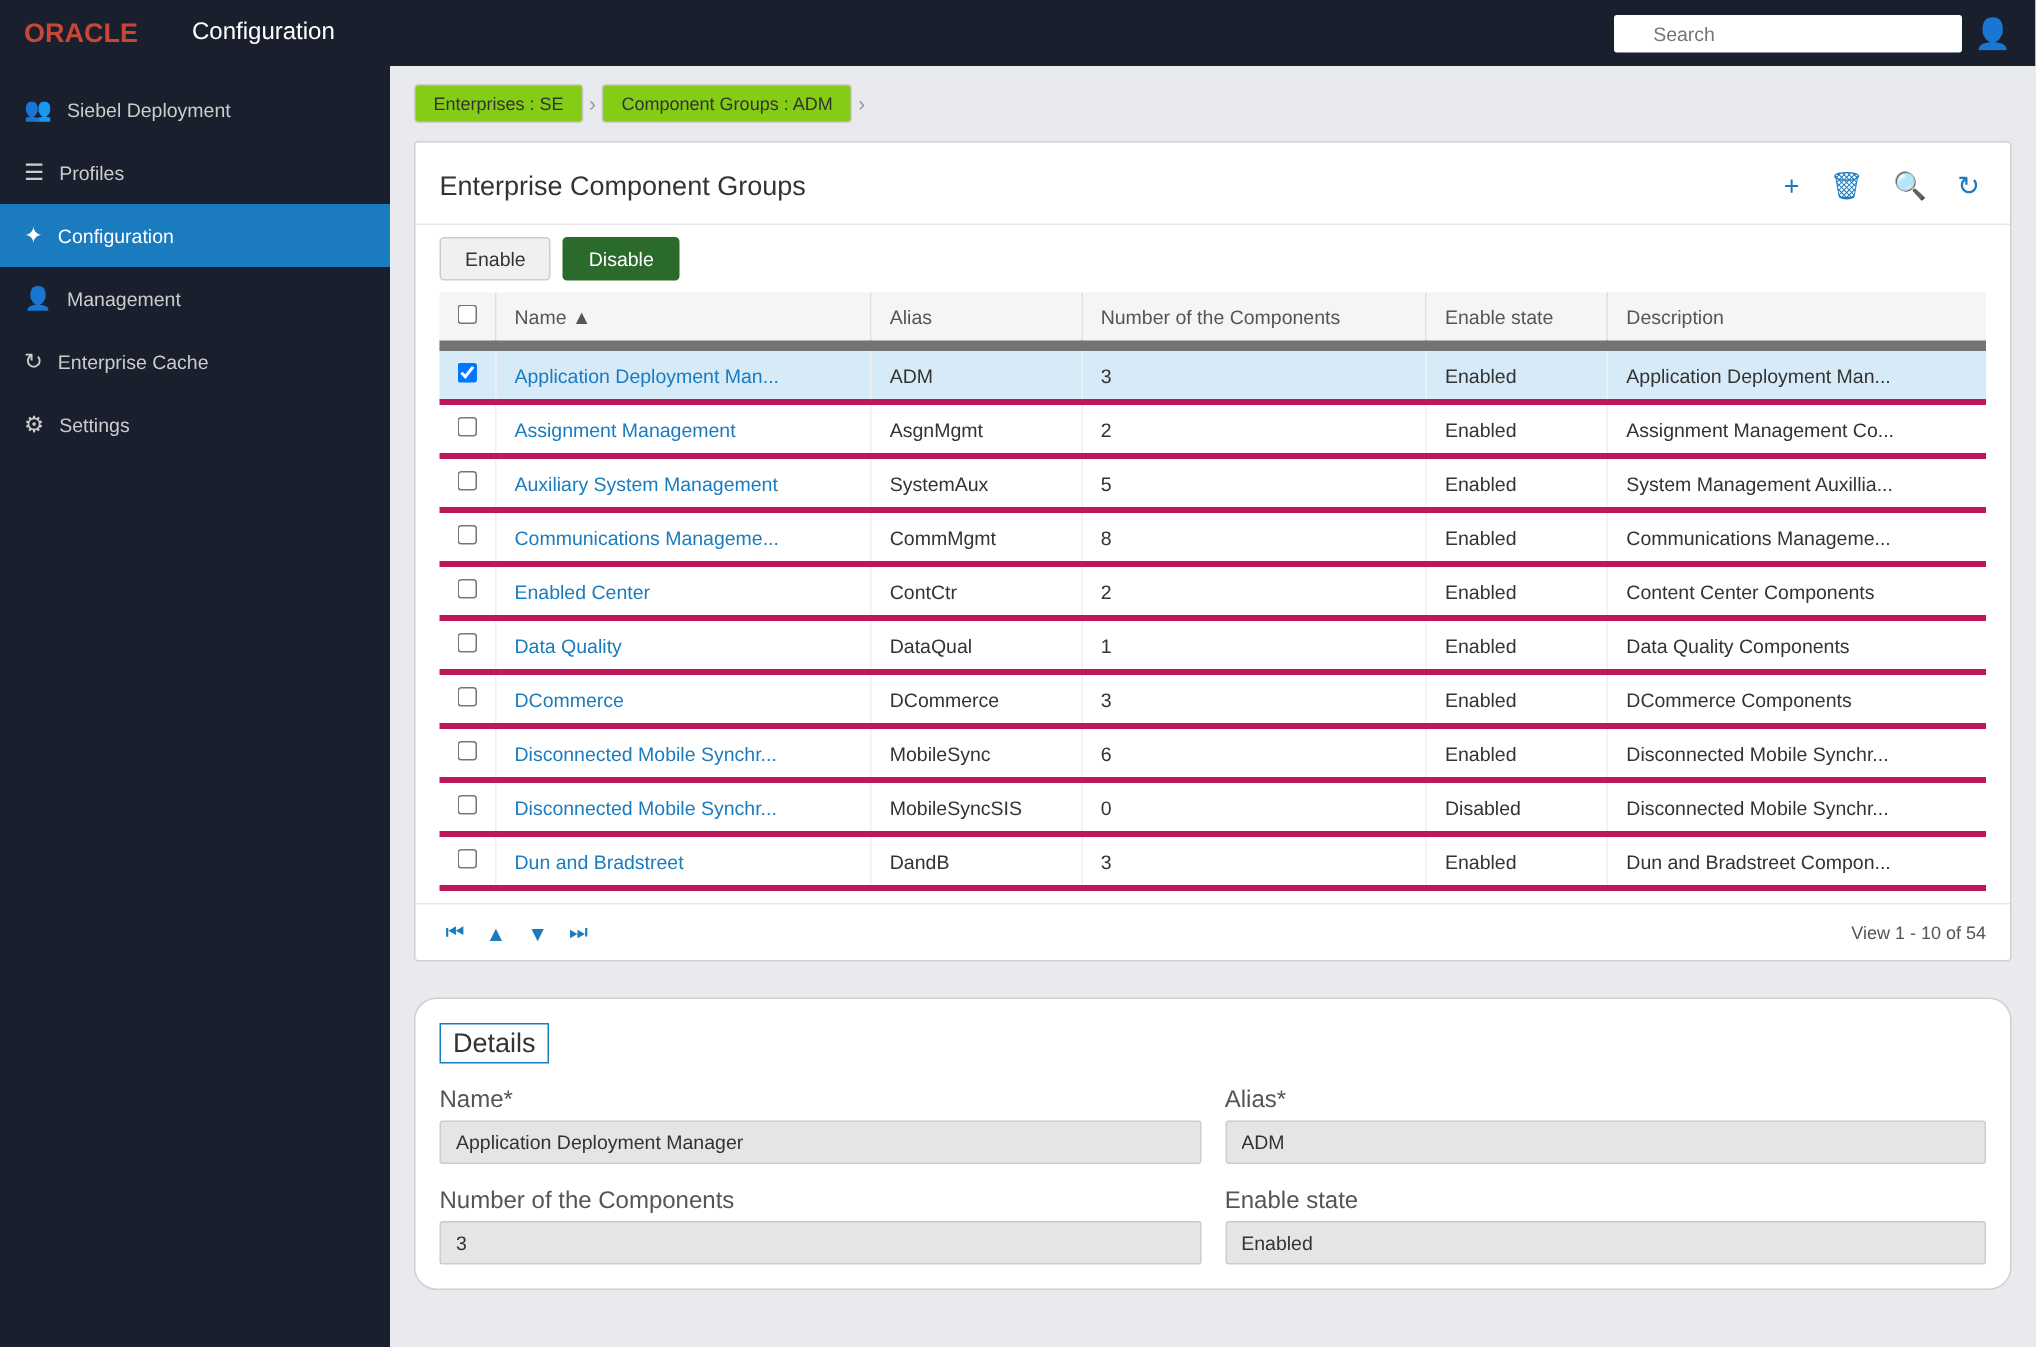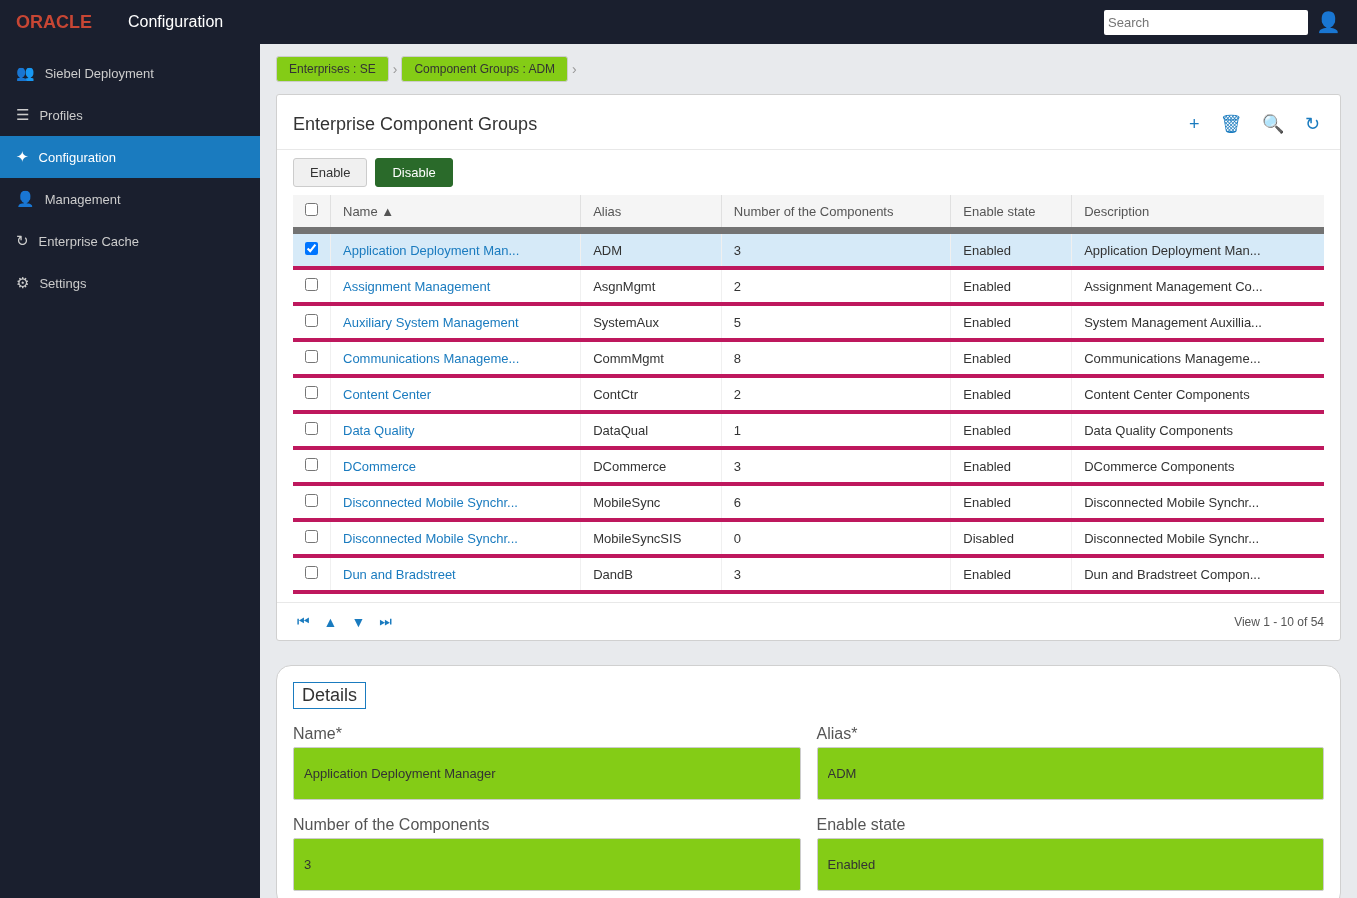--- a/index.html
+++ b/index.html
@@ -22,24 +22,24 @@
       flex: 1;
     }
     .top-nav-right {
       display: flex;
       align-items: center;
       gap: 8px;
     }
     .search-box {
       background: #fff;
       border: none;
-      padding: 5px 4px;
+      padding: 5px 26px;
       border-radius: 2px;
       font-size: 13px;
-      width: 204px;
+      width: 232px;
       outline: none;
       margin-left: 32px;
     }
     .user-icon {
       color: #ccc;
       font-size: 20px;
       cursor: pointer;
     }
 
     
@@ -237,26 +237,26 @@
       gap: 16px;
     }
     .form-group label {
       display: block;
       color: #555;
       margin-bottom: 4px;
       font-size: 16px;
     }
     .form-group input {
       width: 100%;
-      padding: 18px 10px;
+      padding: 6px 10px;
       border: 1px solid #ccc;
       border-radius: 2px;
       font-size: 13px;
       color: #333;
-      background: #84cc16;
+      background: #e5e5e5;
       outline: none;
     }
 
     
     input[type="checkbox"] { cursor: pointer; }
 
     
     .oracle-word { color: #c74634; font-weight: bold; font-size: 18px; }
   </style>
 </head>
@@ -379,21 +379,21 @@
       <td class="name-col">Communications Manageme...</td>
       <td>CommMgmt</td>
       <td>8</td>
       <td>Enabled</td>
       <td>Communications Manageme...</td>
     </tr>
               <tr>
       <td class="checkbox-cell">
         <input type="checkbox" style="">
       </td>
-      <td class="name-col">Content Center</td>
+      <td class="name-col">Enabled Center</td>
       <td>ContCtr</td>
       <td>2</td>
       <td>Enabled</td>
       <td>Content Center Components</td>
     </tr>
               <tr>
       <td class="checkbox-cell">
         <input type="checkbox" style="">
       </td>
       <td class="name-col">Data Quality</td>

